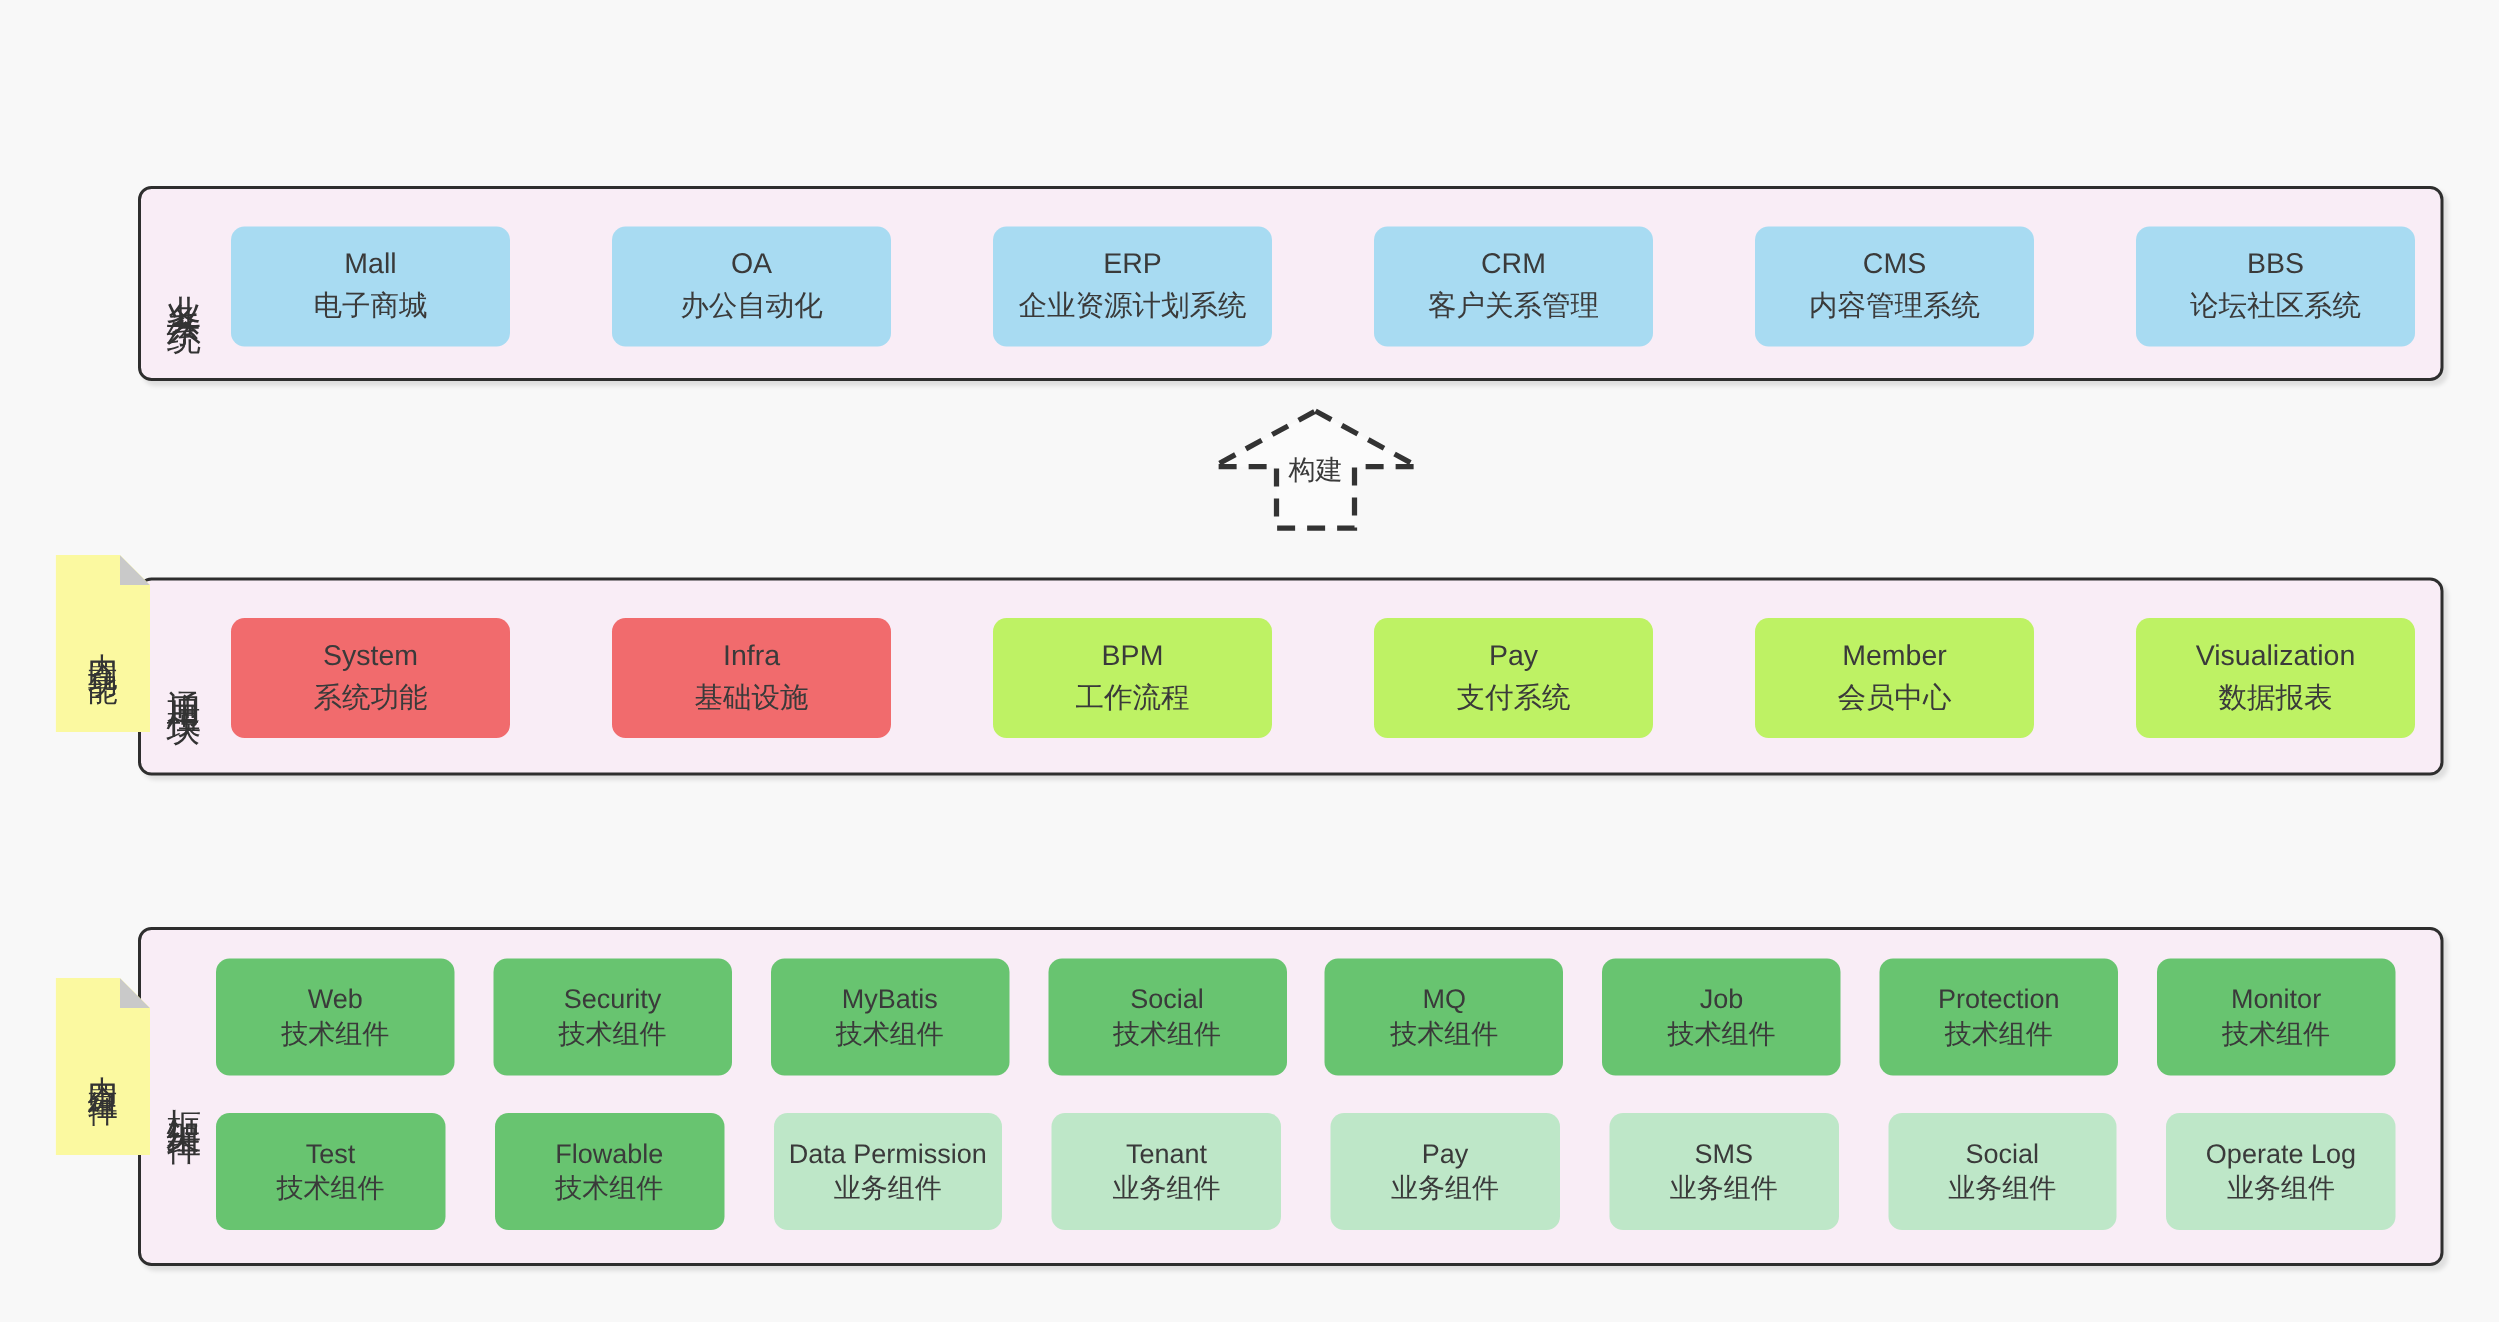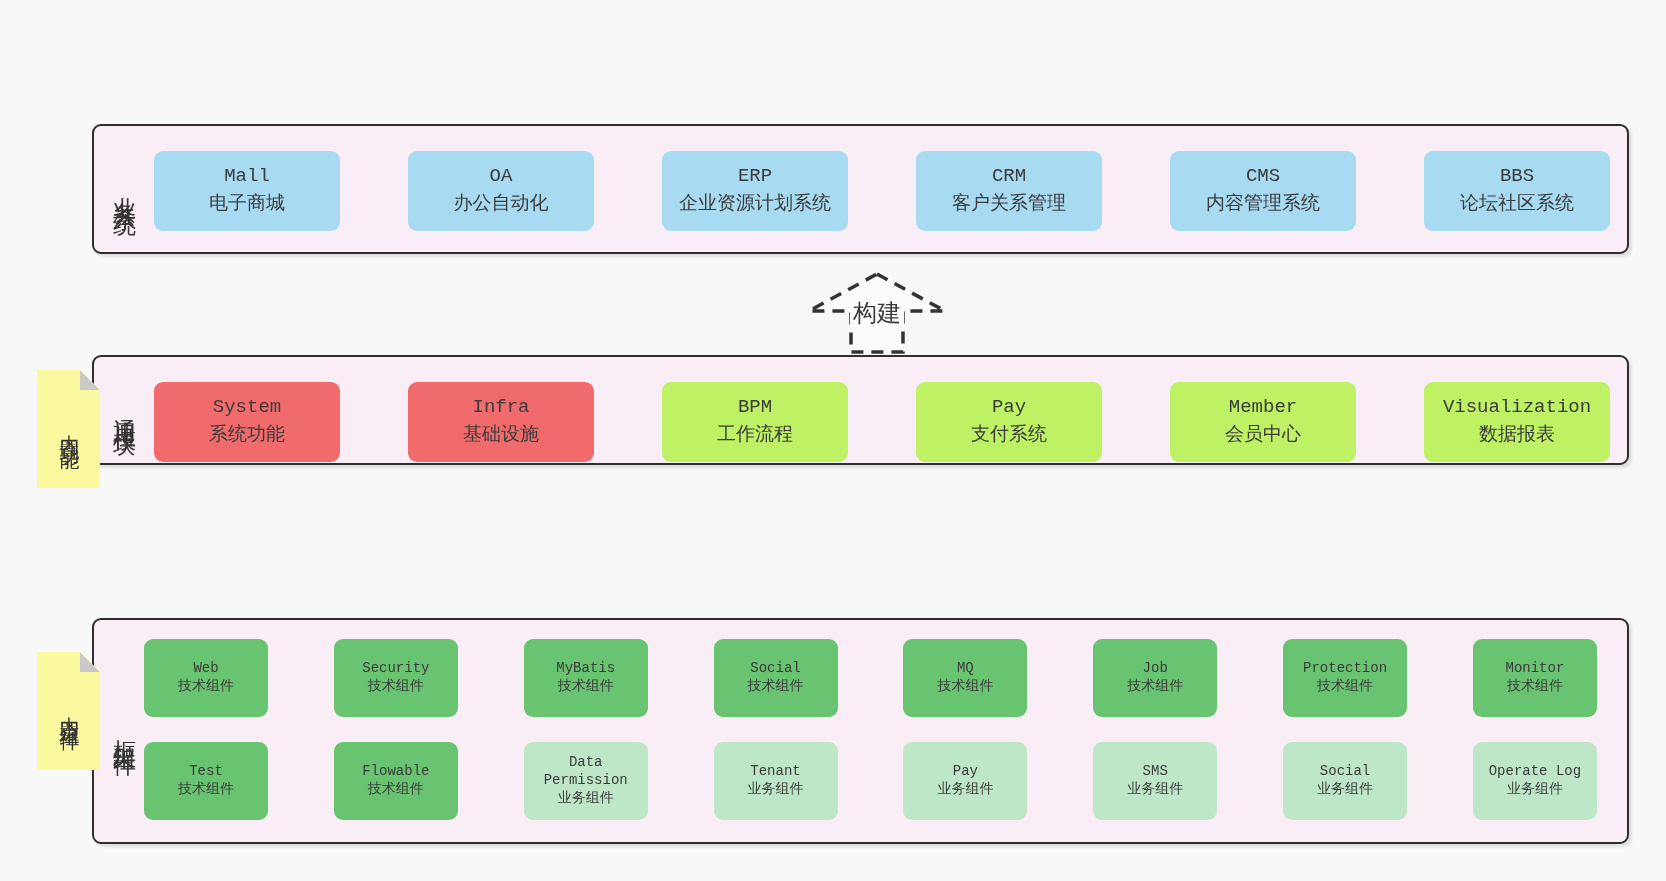--- a/index.html
+++ b/index.html
@@ -1,30 +1,30 @@
 <!DOCTYPE html>
 <html><head>
 <meta charset="utf-8">
 <style>
   html,body { margin:0; padding:0; }
   body { background:#f8f8f8; }
   .stage {
     position:relative; width:1666px; height:881px; overflow:hidden;
     background:#f8f8f8; color:#333;
-    font-family:Liberation Mono, monospace;
+    font-family:Liberation Sans, sans-serif;
   }
 
   
   .band {
     position:absolute; left:92px; width:1537px; box-sizing:border-box;
     background:#f9edf6; border:2px solid #2e2e2e; border-radius:9px;
     box-shadow:3px 3px 3px rgba(0,0,0,0.10);
   }
   #band-business   { top:124px; height:130px; }
-  #band-modules    { top:355px; height:110px; }
+  #band-modules    { top:385px; height:132px; }
   #band-components { top:618px; height:226px; }
 
   .band-label {
     position:absolute; left:14px; top:50%; transform:translateY(-50%);
     writing-mode:vertical-lr; text-orientation:upright;
     font-size:23px; letter-spacing:5px; color:#333; white-space:nowrap;
   }
 
   
   .box-row {
@@ -35,36 +35,36 @@
   #band-components .box-row { left:50px; right:30px; }
   #band-components .box-row.row-1 { top:19px; }
   #band-components .box-row.row-2 { top:122px;gap:33px; }
 
   .box {
     box-sizing:border-box; border-radius:9px;
     display:flex; flex-direction:column; justify-content:center; align-items:center;
     text-align:center; padding:2px 6px; line-height:1.45; font-size:19px; color:#3a3a3a;
   }
   #band-business .box, #band-modules .box { width:186px; height:80px; }
-  #band-components .box { width:124px; height:78px; font-size:14px; line-height:1.28; }
+  #band-components .box { width:159px; height:78px; font-size:18px; line-height:1.28; }
 
   .v-blue   { background:#a8dbf2; }
   .v-red    { background:#f16b6d; }
   .v-pink   { background:#bef264; }
   .v-gdark  { background:#68c470; }
   .v-glight { background:#bee7c8; }
 
   
   .arrow { position:absolute; width:142px; height:84px; }
   #arrow-build     { left:806px; top:271px; }
   #arrow-implement { left:822px; top:516px; }
   .arrow svg { position:absolute; left:0; top:0; }
   .arrow-label {
     position:absolute; left:50%; top:42px; transform:translate(-50%,-50%);
-    background:#fbfbfb; padding:1px 3px; font-size:24px; color:#3a3a3a; white-space:nowrap;
+    background:#fbfbfb; padding:1px 3px; font-size:18px; color:#3a3a3a; white-space:nowrap;
   }
 
   
   .sticky {
     position:absolute; left:37px; width:63px; height:118px;
     background:#fbf9a0;
     clip-path:polygon(0 0, calc(100% - 20px) 0, 100% 20px, 100% 100%, 0 100%);
     display:flex; align-items:center; justify-content:center;
   }
   #sticky-modules    { top:370px; }

